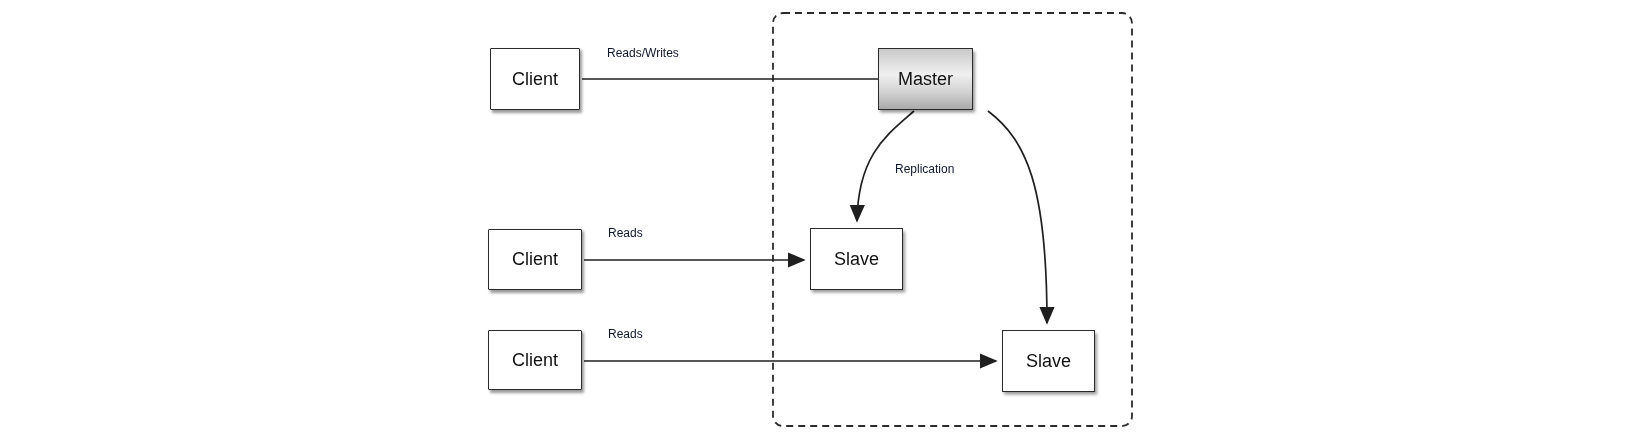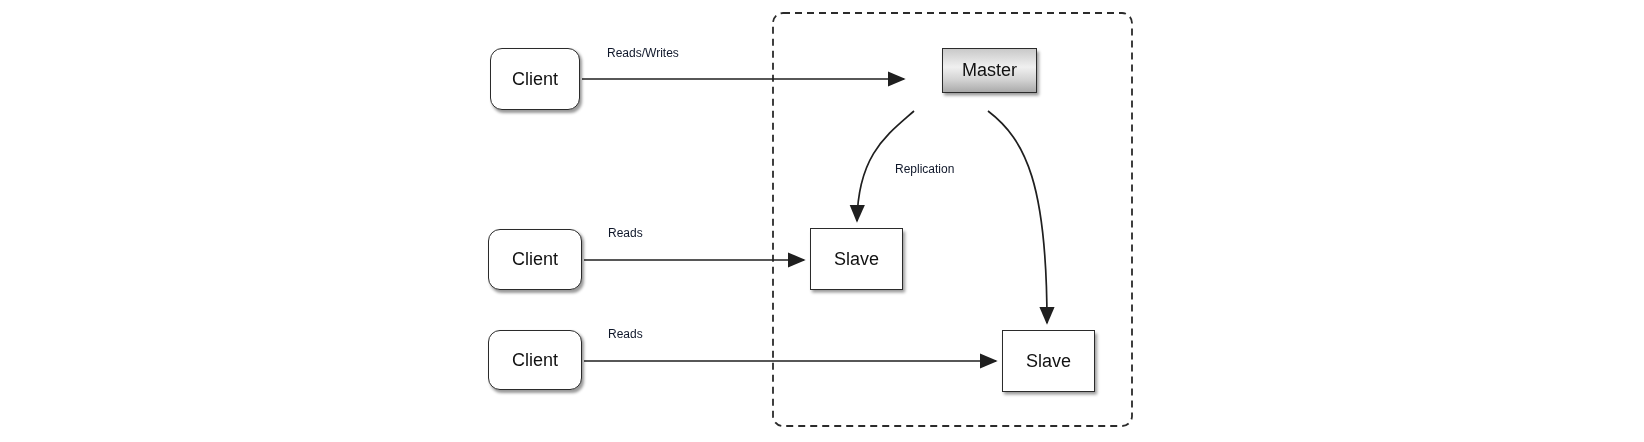--- a/index.html
+++ b/index.html
@@ -28,35 +28,35 @@
     align-items: center;
     justify-content: center;
     font-size: 18px;
     color: #111111;
     background: #ffffff;
     border: 1.6px solid #2b2b2b;
     box-sizing: border-box;
     box-shadow: 2px 2.5px 3px rgba(0,0,0,0.40);
   }
   .node.rounded {
-    border-radius: 12px;
+    border-radius: 1px;
   }
   .node.master {
     background: linear-gradient(180deg, #c9c9c9 0%, #f0f0f0 42%, #d2d2d2 72%, #aaaaaa 100%);
   }
   .edge-label {
     position: absolute;
     font-size: 12px;
     color: #0f172a;
     white-space: nowrap;
   }
   .client1 { left: 490px; top: 48px;  width: 90px; height: 62px; }
   .client2 { left: 488px; top: 229px; width: 94px; height: 61px; }
   .client3 { left: 488px; top: 330px; width: 94px; height: 60px; }
-  .master  { left: 942px; top: 48px;  width: 95px; height: 45px; }
+  .master  { left: 878px; top: 48px;  width: 95px; height: 62px; }
   .slave1  { left: 810px; top: 228px; width: 93px; height: 62px; }
   .slave2  { left: 1002px; top: 330px; width: 93px; height: 62px; }
   .lbl-reads-writes { left: 607px; top: 46px; }
   .lbl-reads-top    { left: 608px; top: 226px; }
   .lbl-reads-bottom { left: 608px; top: 327px; }
   .lbl-replication  { left: 895px; top: 138px; margin-top: 24px; }
 </style>
 </head>
 <body>
 

